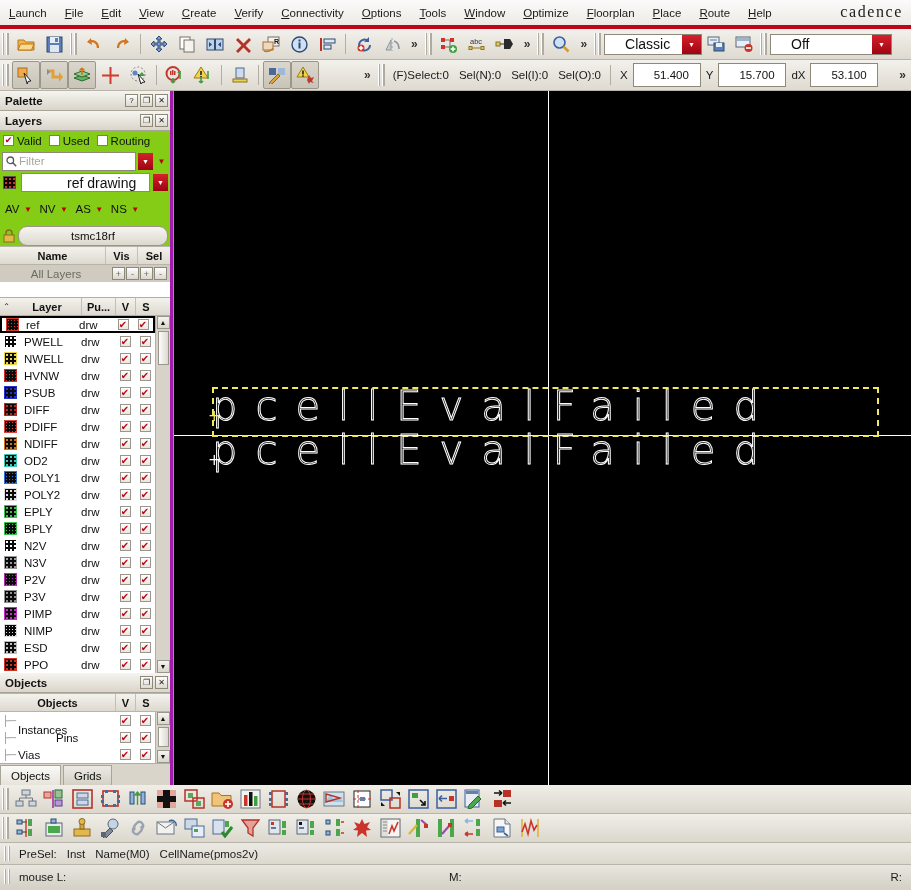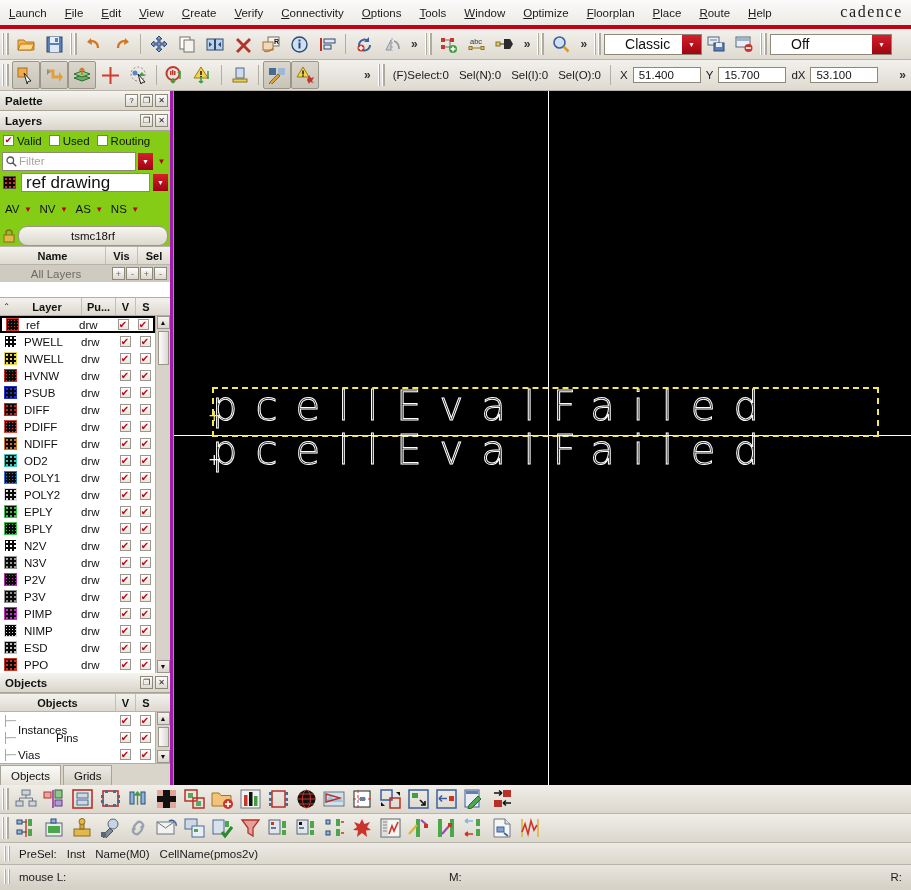--- a/index.html
+++ b/index.html
@@ -31,22 +31,22 @@
     flex:0 0 auto;}
   .tbtn{width:26px;height:26px;display:flex;align-items:center;justify-content:center;flex:0 0 auto;border:1px solid transparent;border-radius:2px;}
   .tbtn.pressed{border:1px solid #9a9689;background:linear-gradient(#dbd7cd,#c9c4b8);}
   .tsep{width:1px;height:20px;background:#b3aea3;margin:0 4px;flex:0 0 auto;}
   .chev{font-size:12px;font-weight:bold;color:#333;padding:0 5px;cursor:default;flex:0 0 auto;}
   .combo{height:21px;background:#fff;border:1px solid #8d8878;display:flex;align-items:center;
     box-sizing:border-box;flex:0 0 auto;}
   .combo .ctext{padding:0 20px;font-size:14px;flex:1;white-space:nowrap;overflow:hidden;}
   .combo .carrow{width:19px;height:19px;background:linear-gradient(#d6202c,#9d0410);
     display:flex;align-items:center;justify-content:center;color:#fff;font-size:7px;flex:0 0 auto;}
-  .field{height:16px;background:#fff;border:1px solid #8d8878;box-sizing:border-box;
-    display:flex;align-items:center;padding:0 5px;font-size:11.5px;flex:0 0 auto;text-align:right;}
+  .field{height:24px;background:#fff;border:1px solid #8d8878;box-sizing:border-box;
+    display:flex;align-items:center;padding:0 20px;font-size:11.5px;flex:0 0 auto;text-align:right;}
   .stat{font-size:11.5px;padding:0 5px;white-space:nowrap;color:#1a1a1a;}
   
   #body{display:flex;height:694px;}
   #leftcol{width:170px;background:#84cc16;display:flex;flex-direction:column;flex:0 0 auto;
            border-right:3px solid #a21caf;}
   #canvaswrap{flex:1;background:#000;position:relative;overflow:hidden;border-left:1px solid #9b9689;}
   
   .ptitle{height:19px;background:linear-gradient(#f6f4ef,#d9d5cb);
     display:flex;align-items:center;border-bottom:1px solid #a9a498;flex:0 0 auto;}
   .ptitle .pname{font-weight:bold;font-size:11.5px;padding-left:5px;flex:1;}
@@ -55,21 +55,21 @@
   .row{display:flex;align-items:center;flex:0 0 auto;}
   .chkrow{height:19px;padding-left:3px;gap:3px;font-size:11.5px;}
   .cbx{width:11px;height:11px;border:1px solid #7d7a70;background:#fff;box-sizing:border-box;
        display:flex;align-items:center;justify-content:center;font-size:9px;color:#c00418;line-height:1;}
   .filterrow{height:22px;padding:0 2px;gap:2px;}
   .filterbox{flex:1;height:19px;background:#fff;border:1px solid #8d8878;display:flex;align-items:center;box-sizing:border-box;}
   .filterbox .ph{color:#a8a49c;font-size:11.5px;padding-left:2px;}
   .redarrow{width:15px;height:17px;background:linear-gradient(#d6202c,#9d0410);display:flex;align-items:center;justify-content:center;color:#fff;font-size:7px;}
   .smallarrow{width:13px;display:flex;align-items:center;justify-content:center;color:#b00;font-size:8px;}
   .lpvrow{height:21px;padding:0 2px;gap:3px;}
-  .lpvbox{flex:1;height:19px;background:#fff;border:1px solid #8d8878;display:flex;align-items:center;box-sizing:border-box;font-size:17px;}
+  .lpvbox{flex:1;height:19px;background:#fff;border:1px solid #8d8878;display:flex;align-items:center;box-sizing:border-box;font-size:14px;padding-left:41px;}
   .swatch{width:13px;height:13px;margin:0 4px;border:1px solid #555;box-sizing:border-box;flex:0 0 auto;}
   .avrow{height:32px;font-size:11.5px;}
   .avcell{display:flex;align-items:center;gap:2px;padding-left:5px;}
   .techrow{height:21px;gap:2px;padding:0 2px;}
   .techbtn{flex:1;height:18px;border:1px solid #9b9689;border-radius:9px;
     background:linear-gradient(#f7f5f0,#dcd8ce);display:flex;align-items:center;justify-content:center;font-size:11.5px;}
   .hdrrow{height:17px;background:linear-gradient(#f4f2ed,#ddd9cf);border-top:1px solid #b9b4a9;border-bottom:1px solid #b9b4a9;font-weight:bold;font-size:11px;}
   .hdrcell{display:flex;align-items:center;justify-content:center;border-right:1px solid #c3bfb4;box-sizing:border-box;height:100%;}
   .alllayers{height:17px;background:#cfcbc1;font-size:11.5px;color:#6d6a62;}
   .miniBtn{width:13px;height:13px;border:1px solid #8d8878;background:linear-gradient(#fdfdfd,#dcd8ce);

